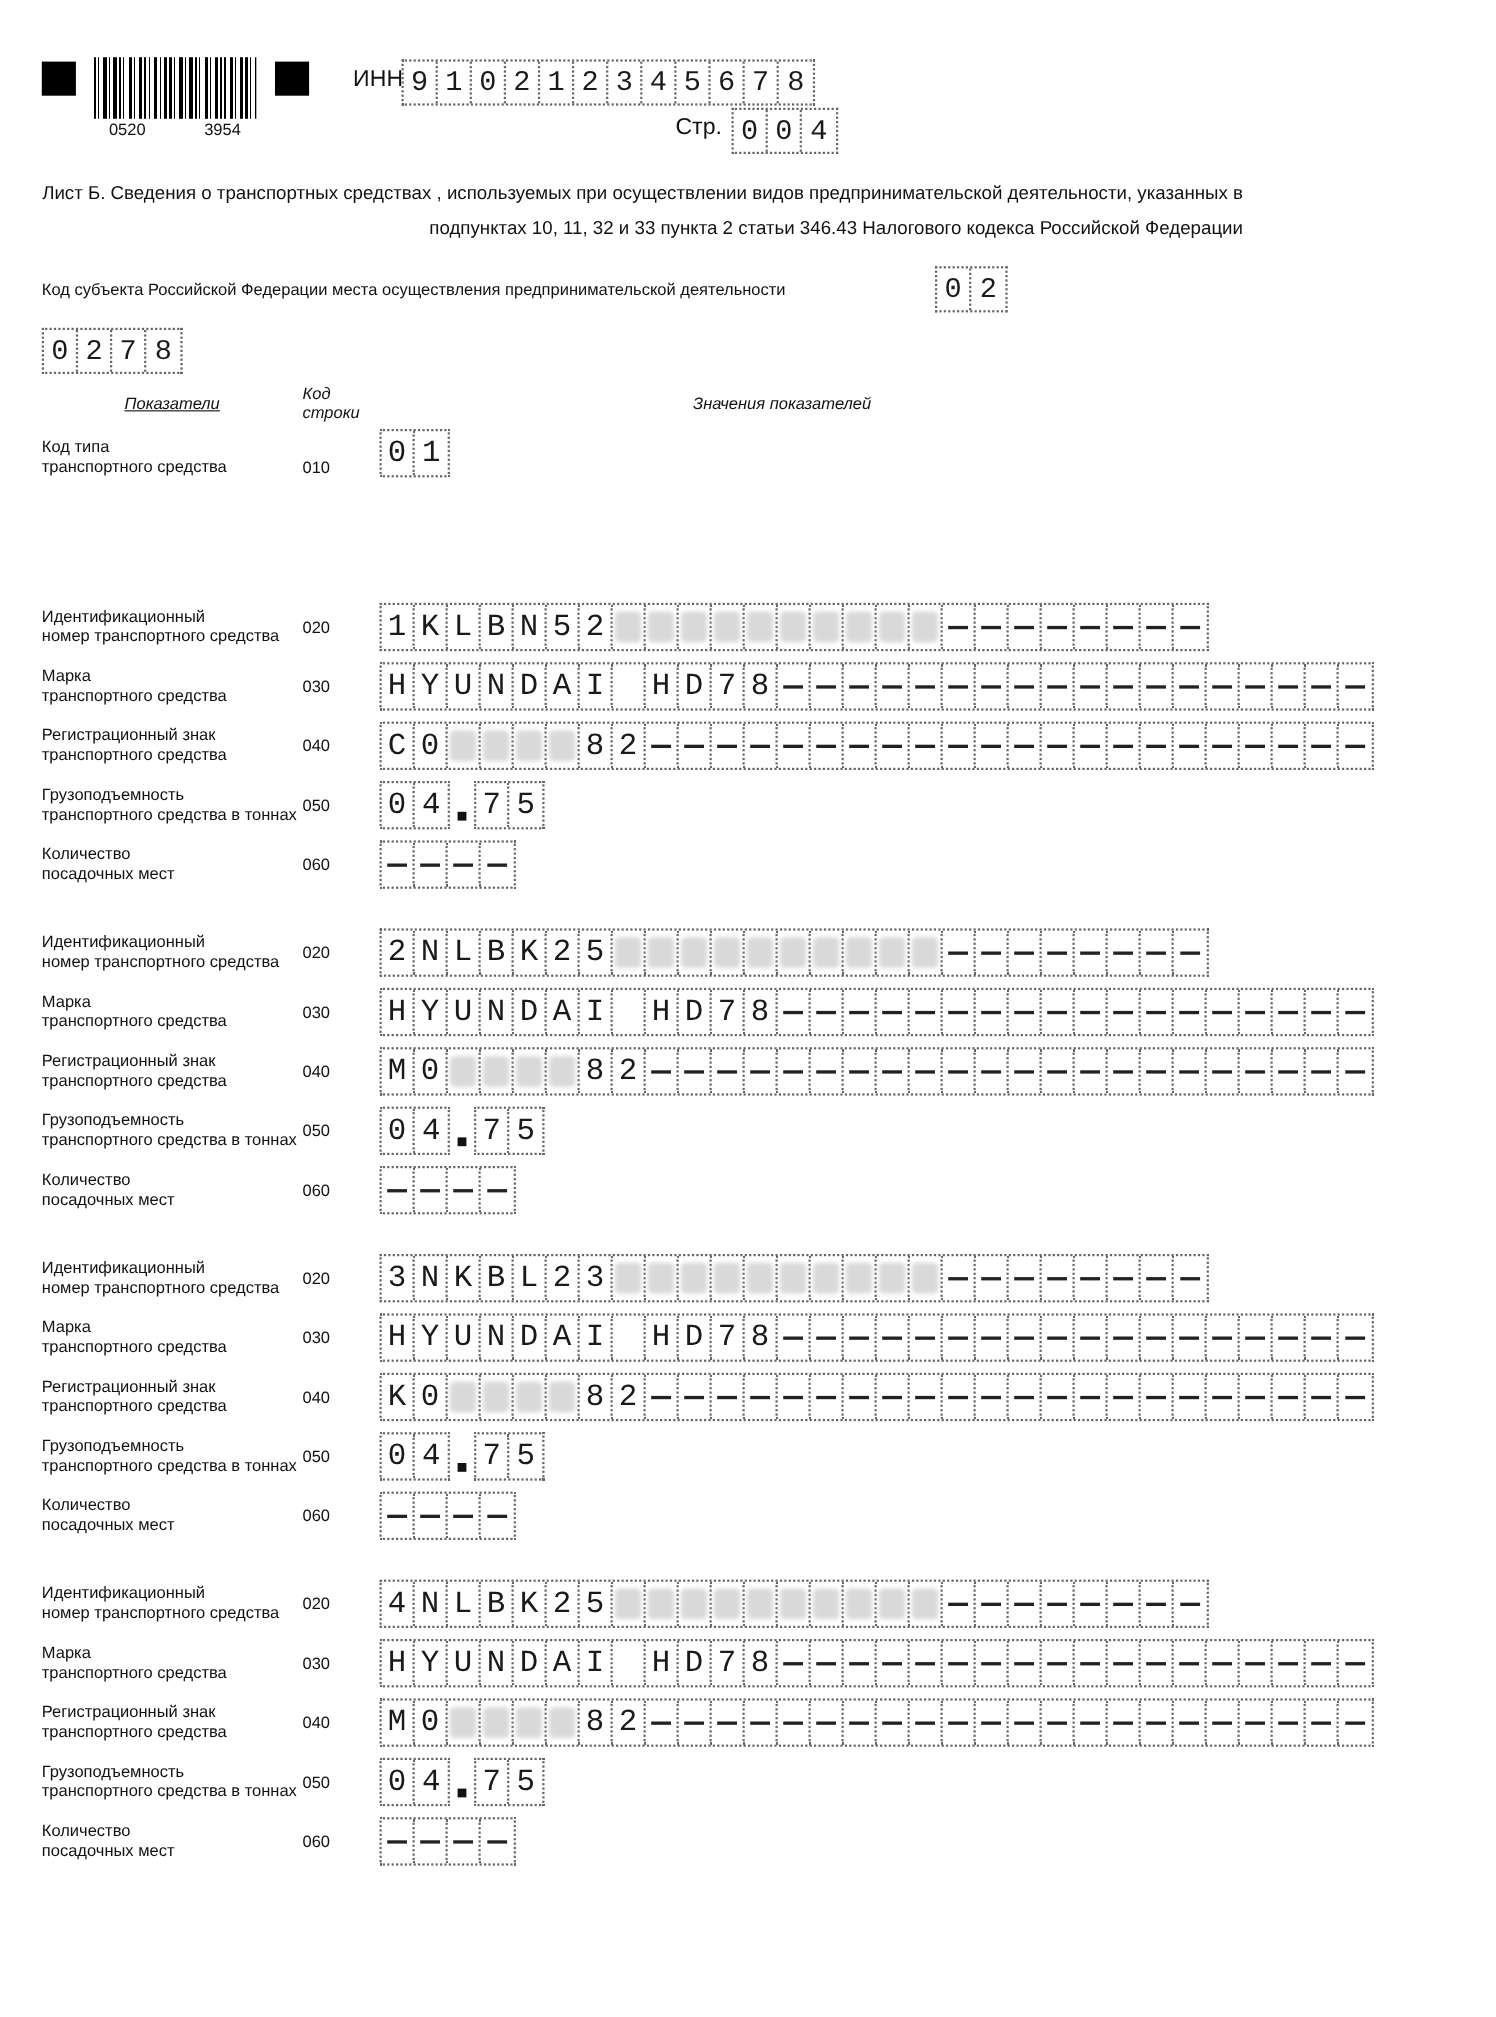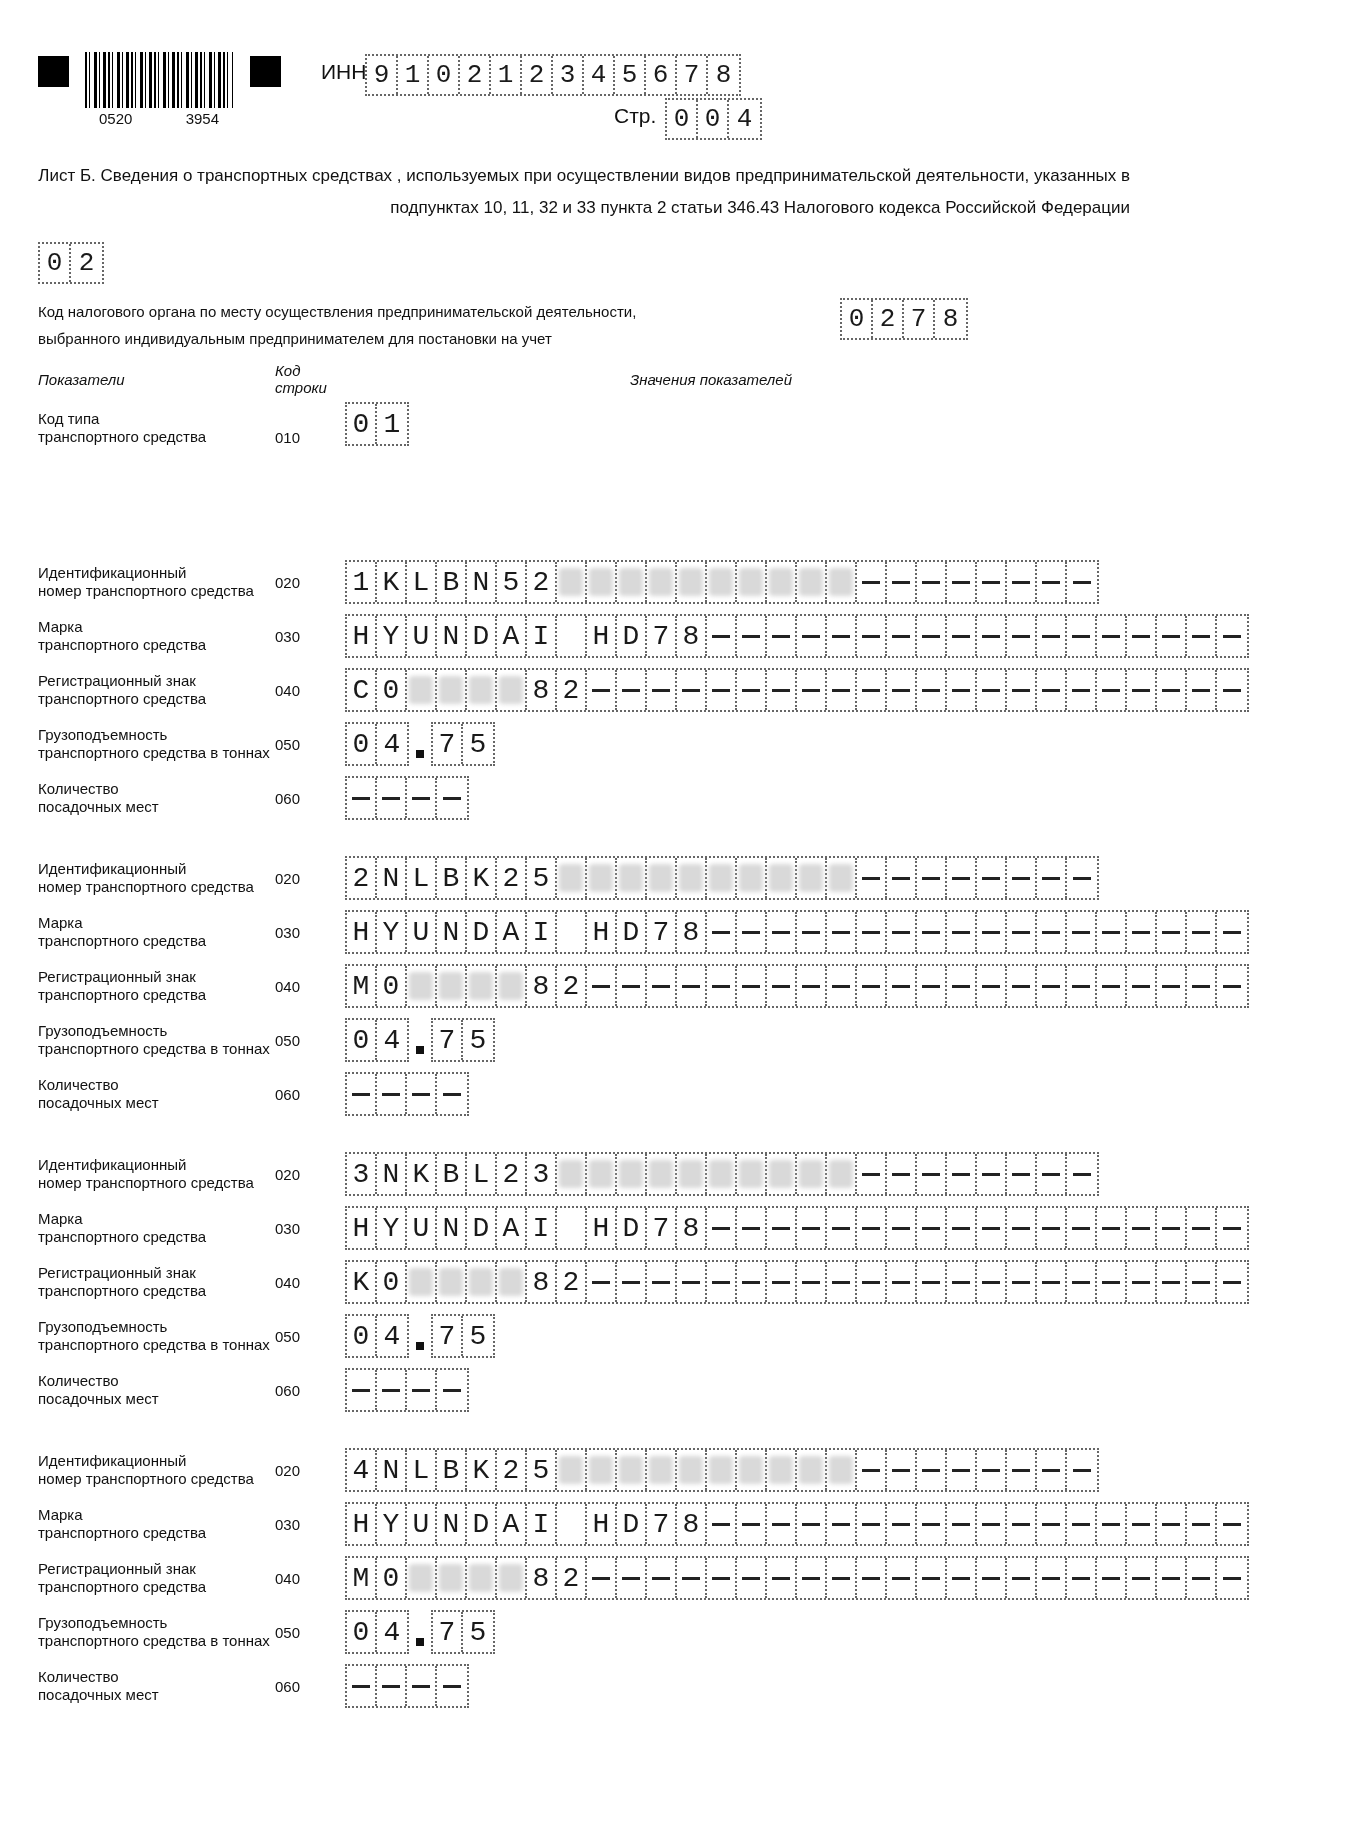--- a/index.html
+++ b/index.html
@@ -34,21 +34,21 @@
   .cell.red::before{content:"";width:24px;height:28px;background:#d9d9d9;border-radius:4px;filter:blur(2px);}
   .small .cell{width:31px;height:38px;font-size:26px;}
   
   .title{margin-top:20px;width:1092px;text-align:right;font-weight:normal;font-size:17px;line-height:32px;}
   .subject-row{margin-top:18px;display:flex;align-items:center;}
   .subject-row .lab{width:812px;font-size:15px;}
   .tax-row{margin-top:14px;display:flex;align-items:flex-start;}
   .tax-row .lab{width:802px;font-size:15px;line-height:27px;white-space:pre-line;}
   
   .colheads{margin-top:10px;display:flex;align-items:center;font-style:italic;font-size:15px;}
-  .colheads .c1{width:237px;}
+  .colheads .c1{width:237px;text-align:center;text-decoration:underline;}
   .colheads .c2{width:70px;white-space:pre-line;line-height:17px;}
   .colheads .c3{margin-left:285px;}
   
   .row{display:flex;align-items:center;margin-bottom:10px;}
   .row .lbl{width:237px;font-size:15px;line-height:18px;white-space:pre-line;}
   .row .code{width:70px;font-size:15px;font-weight:normal;}
   .type-row{margin-top:6px;align-items:flex-end;}
   .gap{height:104px;}
   .vblock{margin-bottom:36px;}
   .capwrap{display:inline-flex;align-items:flex-end;}
@@ -84,29 +84,28 @@
   <span class="cellbox small pg-box">
       <span class="cell">0</span>
       <span class="cell">0</span>
       <span class="cell">4</span>
     </span>
 </div>
 
 <div class="title">Лист Б. Сведения о транспортных средствах , используемых при осуществлении видов предпринимательской деятельности, указанных в подпунктах 10, 11, 32 и 33 пункта 2 статьи 346.43 Налогового кодекса Российской Федерации</div>
 
 <div class="subject-row">
+  <div class="lab">Код субъекта Российской Федерации места осуществления предпринимательской деятельности</div>
   <span class="cellbox small">
       <span class="cell">0</span>
       <span class="cell">2</span>
     </span>
 </div>
 
 <div class="tax-row">
-  <div class="lab">Код налогового органа по месту осуществления предпринимательской деятельности,
-выбранного индивидуальным предпринимателем для постановки на учет</div>
   <span class="cellbox small">
       <span class="cell">0</span>
       <span class="cell">2</span>
       <span class="cell">7</span>
       <span class="cell">8</span>
     </span>
 </div>
 
 <div class="colheads">
   <div class="c1">Показатели</div>

